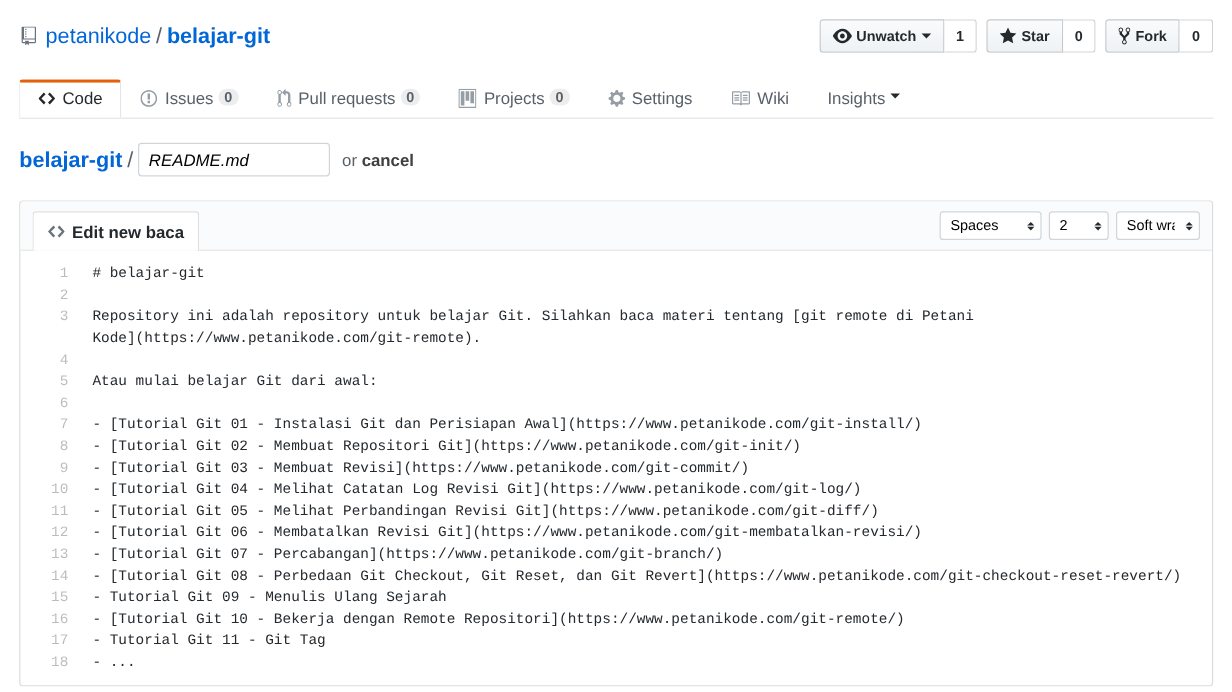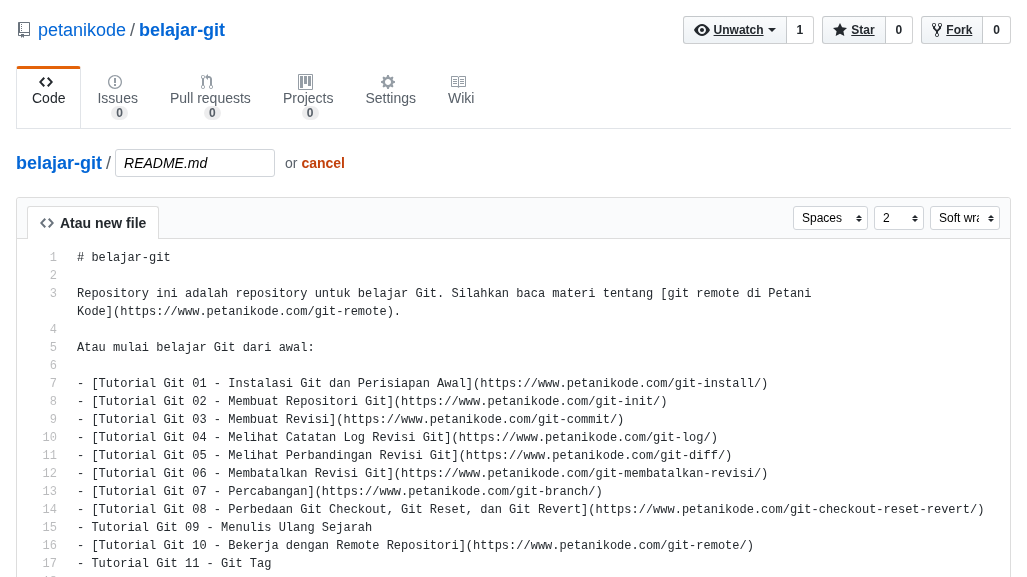--- a/index.html
+++ b/index.html
@@ -32,21 +32,20 @@
       align-items: center;
       padding: 3px 10px;
       font-size: 12px;
       font-weight: 600;
       line-height: 20px;
       color: #24292e;
       background: linear-gradient(-180deg, #fafbfc, #eff3f6 90%);
       border: 1px solid rgba(27,31,35,0.2);
       border-radius: 3px;
       cursor: pointer;
-      text-decoration: underline;
     }
     .btn svg { margin-right: 4px; fill: #24292e; }
     .btn-group .btn { border-radius: 3px 0 0 3px; }
     .count {
       display: inline-flex;
       align-items: center;
       padding: 3px 10px;
       font-size: 12px;
       font-weight: 600;
       color: #24292e;
@@ -56,29 +55,28 @@
       border-radius: 0 3px 3px 0;
     }
     .caret { display: inline-block; width: 0; height: 0; border: 4px solid transparent; border-top-color: #24292e; margin-left: 4px; margin-top: 4px; }
     .reponav {
       display: flex;
       border-bottom: 1px solid #e1e4e8;
       margin-top: 14px;
     }
     .reponav-item {
       display: flex;
-      align-items: center;
+      align-items: flex-start;
       padding: 7px 15px 8px;
       color: #586069;
       border: 1px solid transparent;
       border-bottom: 0;
       border-radius: 3px 3px 0 0;
       cursor: pointer;
       font-size: 14px;
-      flex-direction: column;
     }
     .reponav-item.selected {
       color: #24292e;
       background: #fff;
       border-color: #e36209 #e1e4e8 transparent;
       border-top: 3px solid #e36209;
       padding-top: 5px;
     }
     .reponav-item svg { margin-right: 6px; fill: #959da5; }
     .reponav-item.selected svg { fill: #24292e; }
@@ -105,21 +103,21 @@
     .breadcrumb .sep { margin: 0 4px; color: #586069; }
     .filename-input {
       padding: 5px 8px;
       font-size: 14px;
       border: 1px solid #d1d5da;
       border-radius: 3px;
       width: 160px;
       font-style: italic;
     }
     .cancel { margin-left: 10px; font-size: 14px; color: #586069; }
-    .cancel a { color: #c2410c; text-decoration: none; }
+    .cancel a { color: #404040; text-decoration: none; }
     .file-editor {
       border: 1px solid #ddd;
       border-radius: 3px;
     }
     .file-header {
       display: flex;
       justify-content: space-between;
       align-items: center;
       background: #fafbfc;
       border-bottom: 1px solid #ddd;
@@ -260,44 +258,48 @@
           <path fill-rule="evenodd" d="M14 8.77v-1.6l-1.94-.64-.45-1.09.88-1.84-1.13-1.13-1.81.91-1.09-.45-.69-1.92h-1.6l-.63 1.94-1.11.45-1.84-.88-1.13 1.13.91 1.81-.45 1.09L0 7.23v1.59l1.94.64.45 1.09-.88 1.84 1.13 1.13 1.81-.91 1.09.45.69 1.92h1.59l.63-1.94 1.11-.45 1.84.88 1.13-1.13-.92-1.81.47-1.09L14 8.75v.02zM7 11c-1.66 0-3-1.35-3-3s1.34-3 3-3 3 1.35 3 3-1.34 3-3 3z"></path>
         </svg>
       <span>Settings</span>
     </a>
     <a class="reponav-item">
       <svg width="16" height="16" viewBox="0 0 16 16">
           <path fill-rule="evenodd" d="M3 5h4v1H3V5zm0 3h4V7H3v1zm0 2h4V9H3v1zm11-5h-4v1h4V5zm0 2h-4v1h4V7zm0 2h-4v1h4V9zm2-6v9c0 .55-.45 1-1 1H9.5l-1 1-1-1H2c-.55 0-1-.45-1-1V3c0-.55.45-1 1-1h5.5l1 1 1-1H15c.55 0 1 .45 1 1zm-8 .5L7.5 3H2v9h6V3.5zm7-.5H9.5l-.5.5V12h6V3z"></path>
         </svg>
       <span>Wiki</span>
     </a>
+    <a class="reponav-item">
+      <span>Insights</span>
+      <span class="caret"></span>
+    </a>
   </nav>
 
   <div class="breadcrumb">
     <a href="#">belajar-git</a>
     <span class="sep">/</span>
     <input type="text" class="filename-input" value="README.md" style="">
     <span class="cancel">
       <span>or </span><a href="#">cancel</a>
     </span>
   </div>
 
   <div class="file-editor">
     <div class="file-header">
       <div class="tabnav-tabs">
         <div class="tabnav-tab selected">
           <svg width="14" height="16" viewBox="0 0 14 16">
               <path fill-rule="evenodd" d="M9.5 3L8 4.5 11.5 8 8 11.5 9.5 13 14 8 9.5 3zm-5 0L0 8l4.5 5L6 11.5 2.5 8 6 4.5 4.5 3z"></path>
             </svg>
-          <span>Atau new file</span>
+          <span>Edit new baca</span>
         </div>
       </div>
       <div class="editor-controls">
         <div class="select-wrap">
-          <select class="sel" style="width:75px;">
+          <select class="sel" style="width:85px;">
             <option>Spaces</option>
           </select>
           <span class="sel-caret"></span>
         </div>
         <div class="select-wrap">
           <select class="sel" style="width:50px;">
             <option>2</option>
           </select>
           <span class="sel-caret"></span>
         </div>

